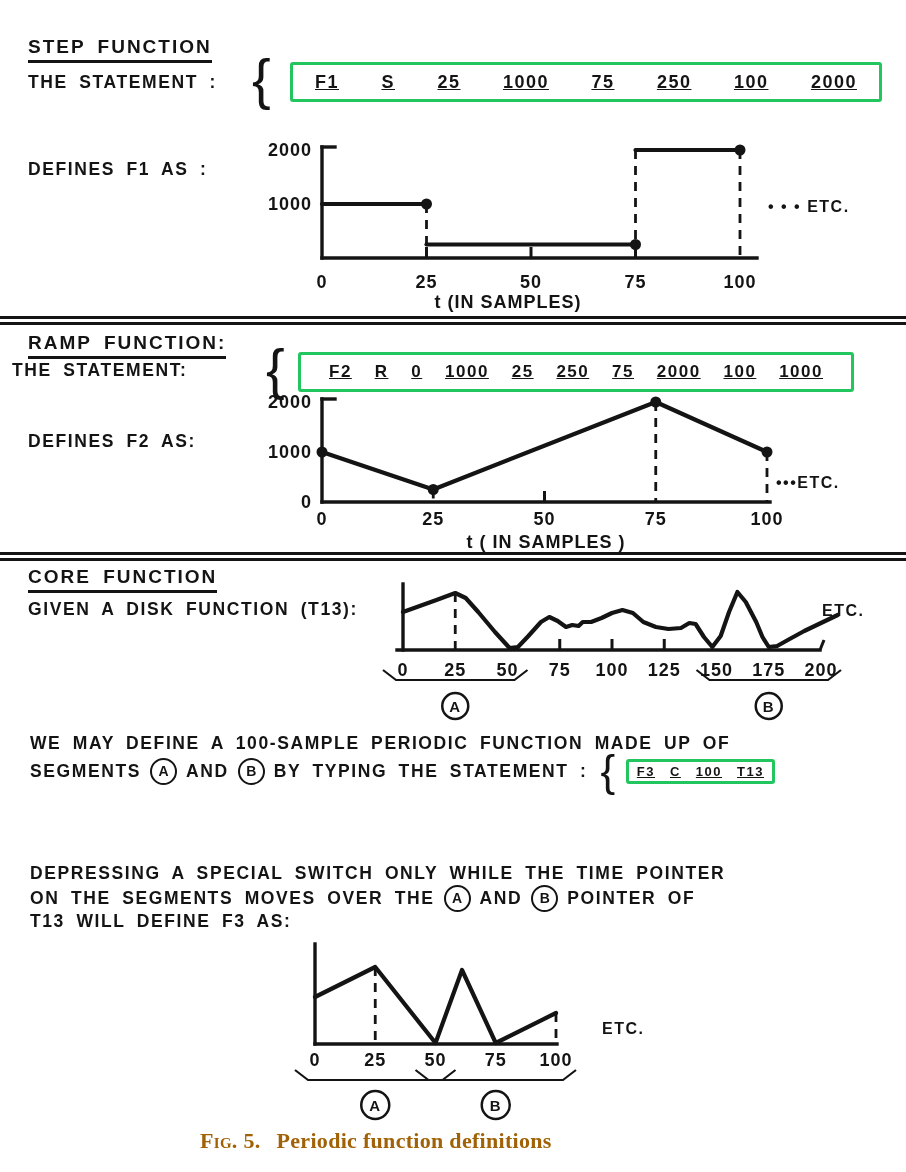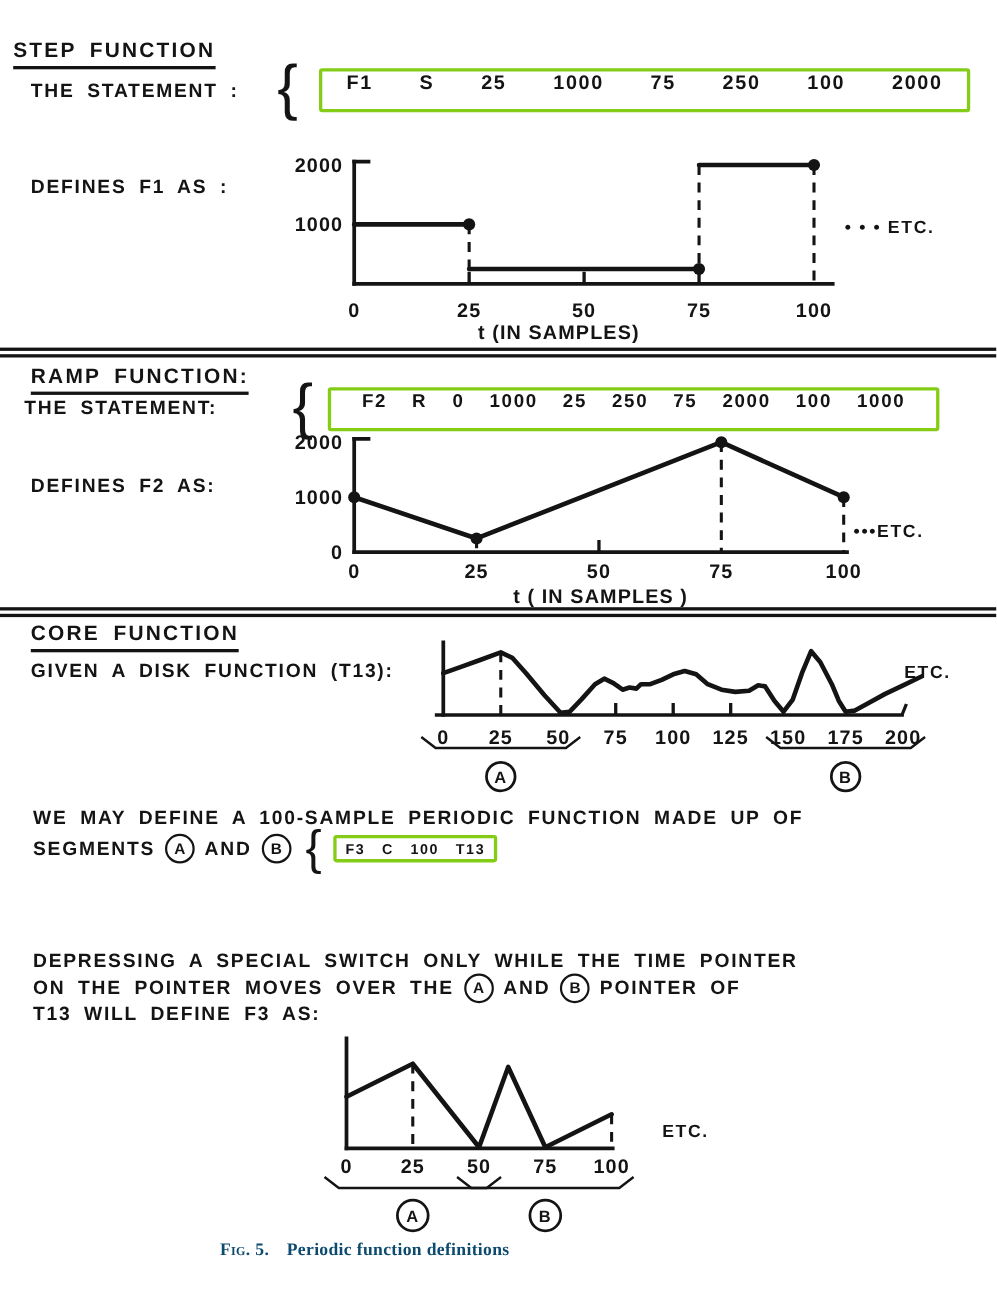--- a/index.html
+++ b/index.html
@@ -1,21 +1,21 @@
 <!DOCTYPE html>
 <html><head>
 <meta charset="utf-8">
 <style>
   html,body{margin:0;padding:0;background:#fff;}
   .page{position:relative;width:906px;height:1172px;background:#fff;overflow:hidden;
         font-family:"Liberation Sans",sans-serif;font-weight:700;color:#141414;}
   .t{position:absolute;font-size:17.5px;letter-spacing:1.6px;word-spacing:5px;white-space:nowrap;}
   .title{font-size:19px;letter-spacing:2px;border-bottom:3px solid #141414;padding-bottom:2px;}
-  .stmt-box{border:3px solid #84cc16;border-radius:3px;display:flex;
-            justify-content:space-between;font-size:18px;letter-spacing:1.5px;box-sizing:border-box;}
+  .stmt-box{border:3px solid #22c55e;border-radius:3px;display:flex;align-items:center;
+            justify-content:space-between;font-size:18px;letter-spacing:1.5px;box-sizing:border-box;text-decoration:underline;}
   .stmt-box.abs{position:absolute;}
   .stmt-box.inline{display:inline-flex;justify-content:flex-start;gap:15px;padding:2px 8px;font-size:13px;}
   .curly{position:absolute;font-weight:400;line-height:0.9;color:#141414;}
   .curly-inline{font-weight:400;font-size:44px;line-height:0.8;margin:0 2px 0 4px;}
   .rule{position:absolute;left:0;width:906px;height:9px;box-sizing:border-box;
         border-top:3px solid #141414;border-bottom:3px solid #141414;}
   .flexline{position:absolute;display:flex;align-items:center;font-size:17.5px;
             letter-spacing:1.6px;word-spacing:5px;white-space:nowrap;}
   .flexline > *{margin-right:9px;}
   .circ{display:inline-flex;align-items:center;justify-content:center;flex:none;
@@ -27,29 +27,29 @@
   .etc{font-size:16px;letter-spacing:1.5px;}
   .circtxt{font-size:15px;}
   .axis{stroke:#141414;stroke-width:3.4;fill:none;stroke-linecap:square;}
   .tickmark{stroke:#141414;stroke-width:3;fill:none;}
   .series{stroke:#141414;stroke-width:4.2;fill:none;stroke-linejoin:round;stroke-linecap:round;}
   .dash{stroke:#141414;stroke-width:2.8;stroke-dasharray:9 7;fill:none;}
   .dot{fill:#141414;stroke:none;}
   .brace{stroke:#141414;stroke-width:2.2;fill:none;stroke-linejoin:round;}
   .lblcirc{stroke:#141414;stroke-width:2.5;fill:none;}
   .caption{position:absolute;left:200px;top:1128px;font-family:"Liberation Serif",serif;
-           font-weight:700;font-size:16px;color:#0c4a6e;letter-spacing:0.3px;}
+           font-weight:700;font-size:22px;color:#a16207;letter-spacing:0.3px;}
   .figno{font-variant:small-caps;margin-right:16px;}
 </style>
 </head>
 <body>
 
 <div class="page">
 
-  <div class="t title" style="left:12px;top:36px;">STEP FUNCTION</div>
+  <div class="t title" style="left:28px;top:36px;">STEP FUNCTION</div>
   <div class="t" style="left:28px;top:72px;text-align:center;">THE STATEMENT :</div>
   <div class="curly" style="left:252px;top:54px;font-size:56px;">{</div>
   <div class="stmt-box abs" style="left:290px;top:62px;width:592px;height:40px;padding:0 22px;">
       <span>F1</span>
       <span>S</span>
       <span>25</span>
       <span>1000</span>
       <span>75</span>
       <span>250</span>
       <span>100</span>
@@ -79,21 +79,21 @@
       <circle cx="426.5" cy="204" r="5.5" class="dot"></circle>
       <circle cx="635.5" cy="244.5" r="5.5" class="dot"></circle>
       <circle cx="740" cy="150" r="5.5" class="dot"></circle>
       <text x="768" y="212" class="ctxt etc">• • • ETC.</text>
       <text x="508" y="308" text-anchor="middle" class="ctxt">t (IN SAMPLES)</text>
     </svg>
 
   <div class="rule" style="top:316px;"></div>
 
   <div class="t title" style="left:28px;top:332px;">RAMP FUNCTION:</div>
-  <div class="t" style="left:22px;top:360px;">THE STATEMENT:</div>
+  <div class="t" style="left:12px;top:360px;">THE STATEMENT:</div>
   <div class="curly" style="left:266px;top:344px;font-size:56px;">{</div>
   <div class="stmt-box abs" style="left:298px;top:352px;width:556px;height:40px;padding:0 28px;font-size:17px;">
       <span>F2</span>
       <span>R</span>
       <span>0</span>
       <span>1000</span>
       <span>25</span>
       <span>250</span>
       <span>75</span>
       <span>2000</span>
@@ -156,32 +156,33 @@
       <text x="768.75" y="711.5" text-anchor="middle" class="ctxt circtxt">B</text>
       <text x="822" y="616" class="ctxt etc">ETC.</text>
     </svg>
 
   <div class="t" style="left:30px;top:733px;">WE MAY DEFINE A 100-SAMPLE PERIODIC FUNCTION MADE UP OF</div>
   <div class="flexline" style="left:30px;top:752px;height:38px;">
     <span>SEGMENTS</span>
     <span class="circ">A</span>
     <span>AND</span>
     <span class="circ">B</span>
+    <span>BY TYPING THE STATEMENT :</span>
     <span class="curly-inline">{</span>
     <span class="stmt-box inline">
         <span>F3</span>
         <span>C</span>
         <span>100</span>
         <span>T13</span>
       </span>
   </div>
 
   <div class="t" style="left:30px;top:863px;">DEPRESSING A SPECIAL SWITCH ONLY WHILE THE TIME POINTER</div>
   <div class="flexline" style="left:30px;top:884px;height:28px;">
-    <span>ON THE POINTER MOVES OVER THE</span>
+    <span>ON THE SEGMENTS MOVES OVER THE</span>
     <span class="circ">A</span>
     <span>AND</span>
     <span class="circ">B</span>
     <span>POINTER OF</span>
   </div>
   <div class="t" style="left:30px;top:911px;">T13 WILL DEFINE F3 AS:</div>
 
   <svg class="chart" style="top:935px;height:190px;" viewBox="0 935 906 190">
       <path d="M 315 944 V 1044" class="axis"></path>
       <path d="M 315 1044 H 557" class="axis"></path>

